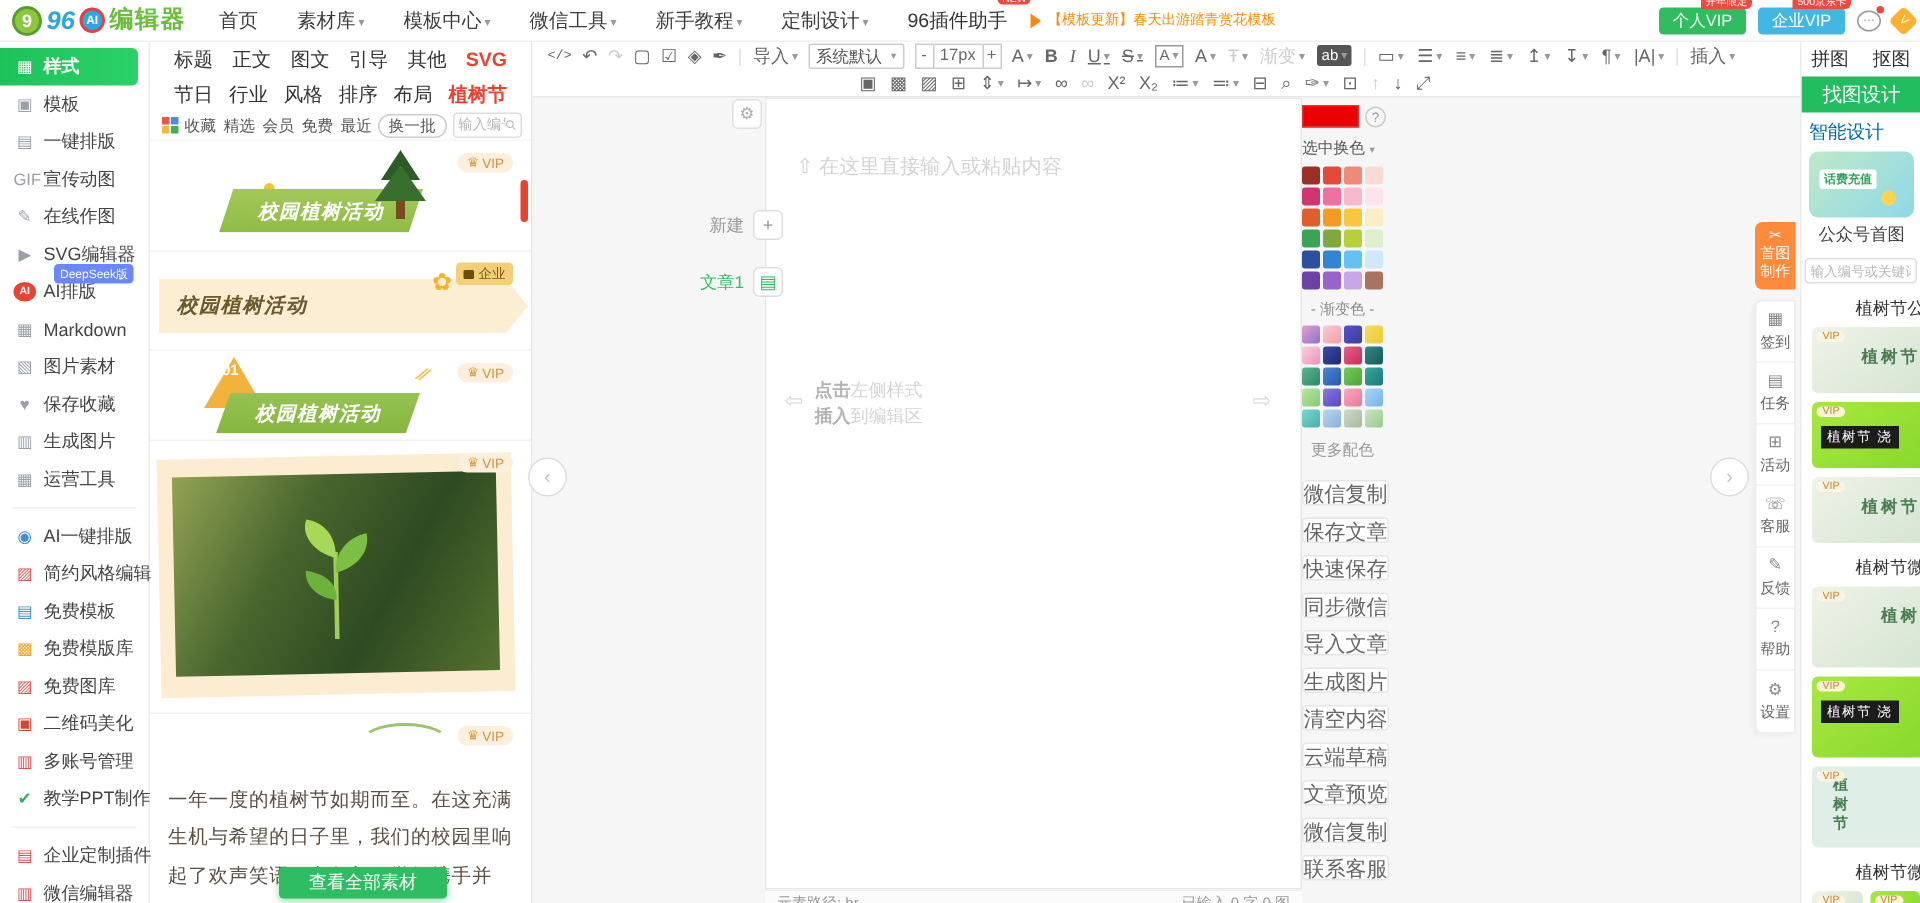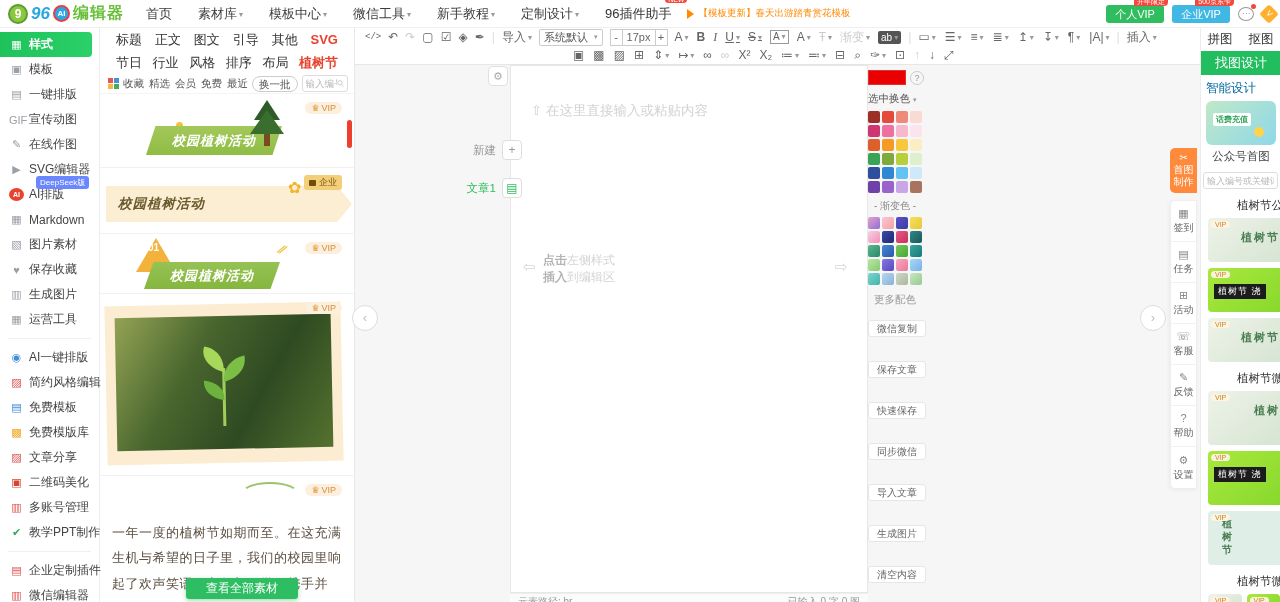--- a/index.html
+++ b/index.html
@@ -109,21 +109,21 @@
   .cp-head { display:flex; align-items:center; gap:4px; }
   .cp-sel { width:38px; height:15px; border:1px solid #d33; cursor:pointer; }
   .cp-q { width:14px; height:14px; border:1px solid #ccc; border-radius:50%; color:#999; font-size:9px; text-align:center; line-height:12px; cursor:pointer; }
   .cp-pick { margin:7px 0 5px; font-size:10.5px; color:#555; cursor:pointer; }
   .cp-pick::after { content:"▾"; font-size:7px; color:#999; margin-left:3px; }
   .cp-grid { display:grid; grid-template-columns:repeat(4,12px); grid-gap:2px; }
   .cp-grid i { width:12px; height:12px; border-radius:2px; cursor:pointer; }
   .cp-lab { font-size:10px; color:#888; margin:6px 0 4px; text-align:center; width:54px; }
   .cp-more { font-size:10.5px; color:#999; margin-top:8px; text-align:center; width:54px; cursor:pointer; }
   .cp-actions { margin-top:13px; }
-  .cp-actions button { display:block; width:58px; height:17px; margin-bottom:24px; background:#fff; border:1px solid #e6e6e6; border-radius:3px; color:#666; font-size:10px; cursor:pointer; }
+  .cp-actions button { display:block; width:58px; height:17px; margin-bottom:8px; background:#fff; border:1px solid #e6e6e6; border-radius:3px; color:#666; font-size:14px; cursor:pointer; }
 
   
   .floatbar { position:absolute; left:1170px; top:148px; width:28px; z-index:25; }
   .fb-first { width:27px; background:#ff8a3c; border-radius:5px 0 0 5px; color:#fff; text-align:center; font-size:10px; line-height:12px; padding:4px 0 5px; cursor:pointer; }
   .fb-first .sc { font-size:10px; display:block; }
   .fb-menu { margin-top:7px; width:27px; background:#fff; border:1px solid #eee; border-radius:5px 0 0 5px; box-shadow:-1px 1px 4px rgba(0,0,0,.05); }
   .fb-item { height:41px; display:flex; flex-direction:column; align-items:center; justify-content:center; border-bottom:1px solid #f2f2f2; cursor:pointer; }
   .fb-item:last-child { border-bottom:0; }
   .fb-item .ic { font-size:11px; color:#888; line-height:13px; }
   .fb-item .lb { font-size:10px; color:#666; margin-top:1px; }
@@ -258,21 +258,21 @@
       <div class="sb-item">
       <span class="sb-icn" style="color: rgb(63, 143, 216);">▤</span>
       <span>免费模板</span>
     </div>
       <div class="sb-item">
       <span class="sb-icn" style="color: rgb(245, 166, 35);">▩</span>
       <span>免费模版库</span>
     </div>
       <div class="sb-item">
       <span class="sb-icn" style="color: rgb(224, 82, 82);">▨</span>
-      <span>文章分享</span>
+      <span>免费图库</span>
     </div>
       <div class="sb-item">
       <span class="sb-icn" style="color: rgb(216, 69, 47);">▣</span>
       <span>二维码美化</span>
     </div>
       <div class="sb-item">
       <span class="sb-icn" style="color: rgb(224, 82, 82);">▥</span>
       <span>多账号管理</span>
     </div>
       <div class="sb-item">

